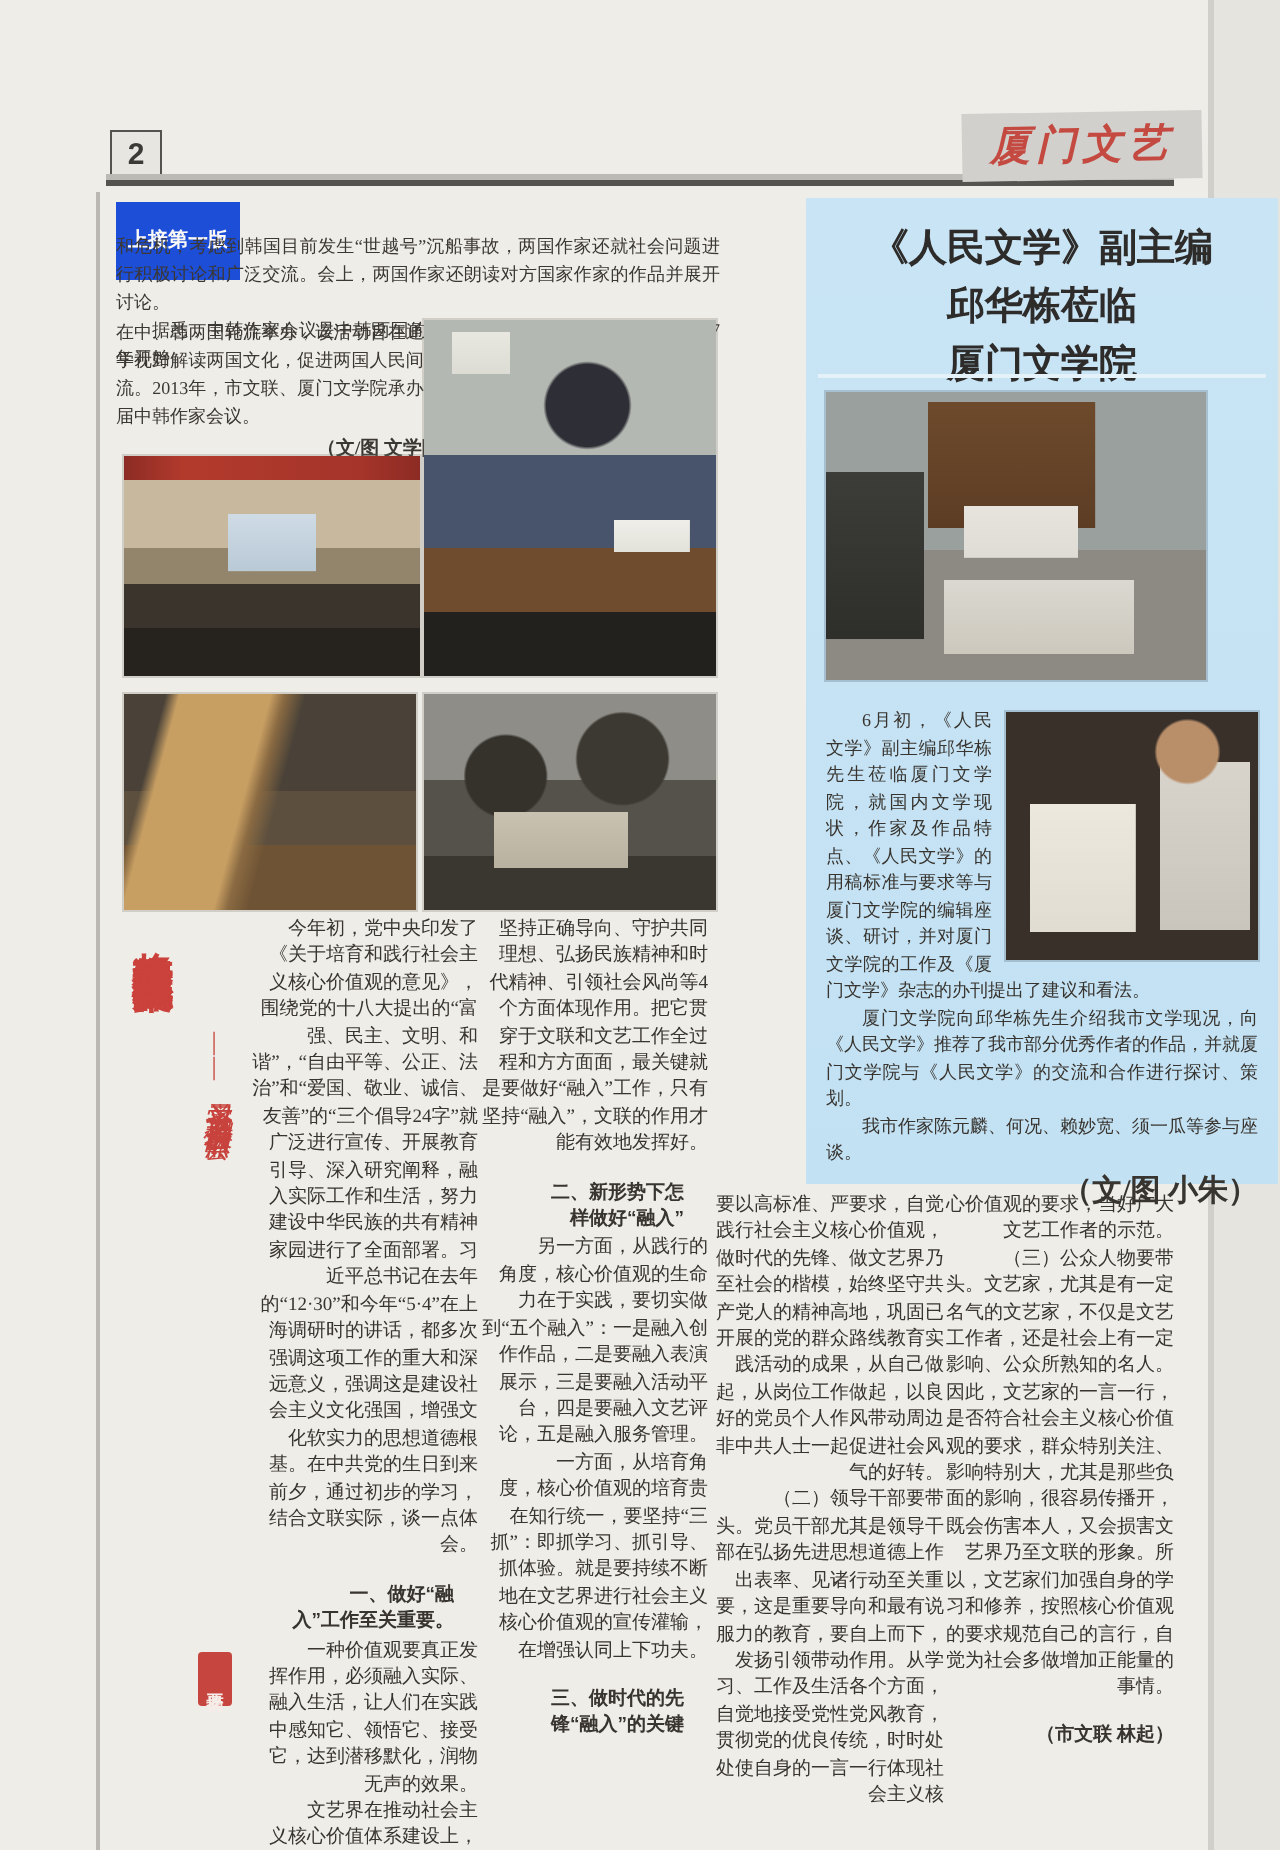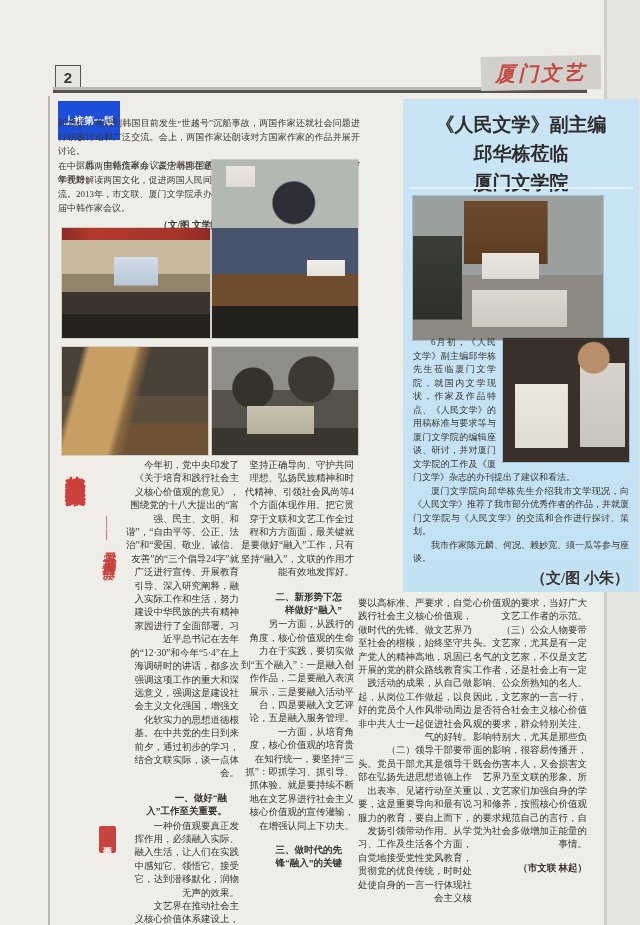--- a/index.html
+++ b/index.html
@@ -62,21 +62,21 @@
   .bb-photo1{position:absolute;left:10px;top:97px;width:190px;height:144px;
     background-image:
       linear-gradient(#dad8d0,#ccc8be),
       linear-gradient(#3c3c38,#2e2e2a),
       linear-gradient(#e6e4dc,#dedcd4),
       linear-gradient(#6e4a2c,#5c3d24),
       linear-gradient(180deg,#9aa09e 0 55%,#8c8a82 55% 100%);
     background-size:50% 26%,26% 58%,30% 18%,44% 44%,100% 100%;
     background-position:62% 88%,0% 66%,52% 48%,48% 6%,0 0;
     background-repeat:no-repeat;box-shadow:0 0 0 1px rgba(90,110,125,.3);}
-  .bb-text{position:absolute;left:10px;top:237px;width:216px;
+  .bb-text{position:absolute;left:10px;top:255px;width:216px;
            font-size:9px;line-height:13.5px;text-align:justify;color:#38342f;}
   .bb-text p{margin:0;text-indent:2em;}
   .bb-photo2{float:right;width:126px;height:124px;margin:2px 0 4px 7px;
     background-image:
       radial-gradient(circle at 72% 16%,#b98f6a 0 11%,rgba(0,0,0,0) 12%),
       linear-gradient(#ece8de,#e0dcd2),
       linear-gradient(#d8d4cc,#c9c5bd),
       linear-gradient(180deg,#39302a 0 100%);
     background-size:100% 100%,42% 52%,36% 68%,100% 100%;
     background-position:0 0,16% 78%,96% 64%,0 0;

